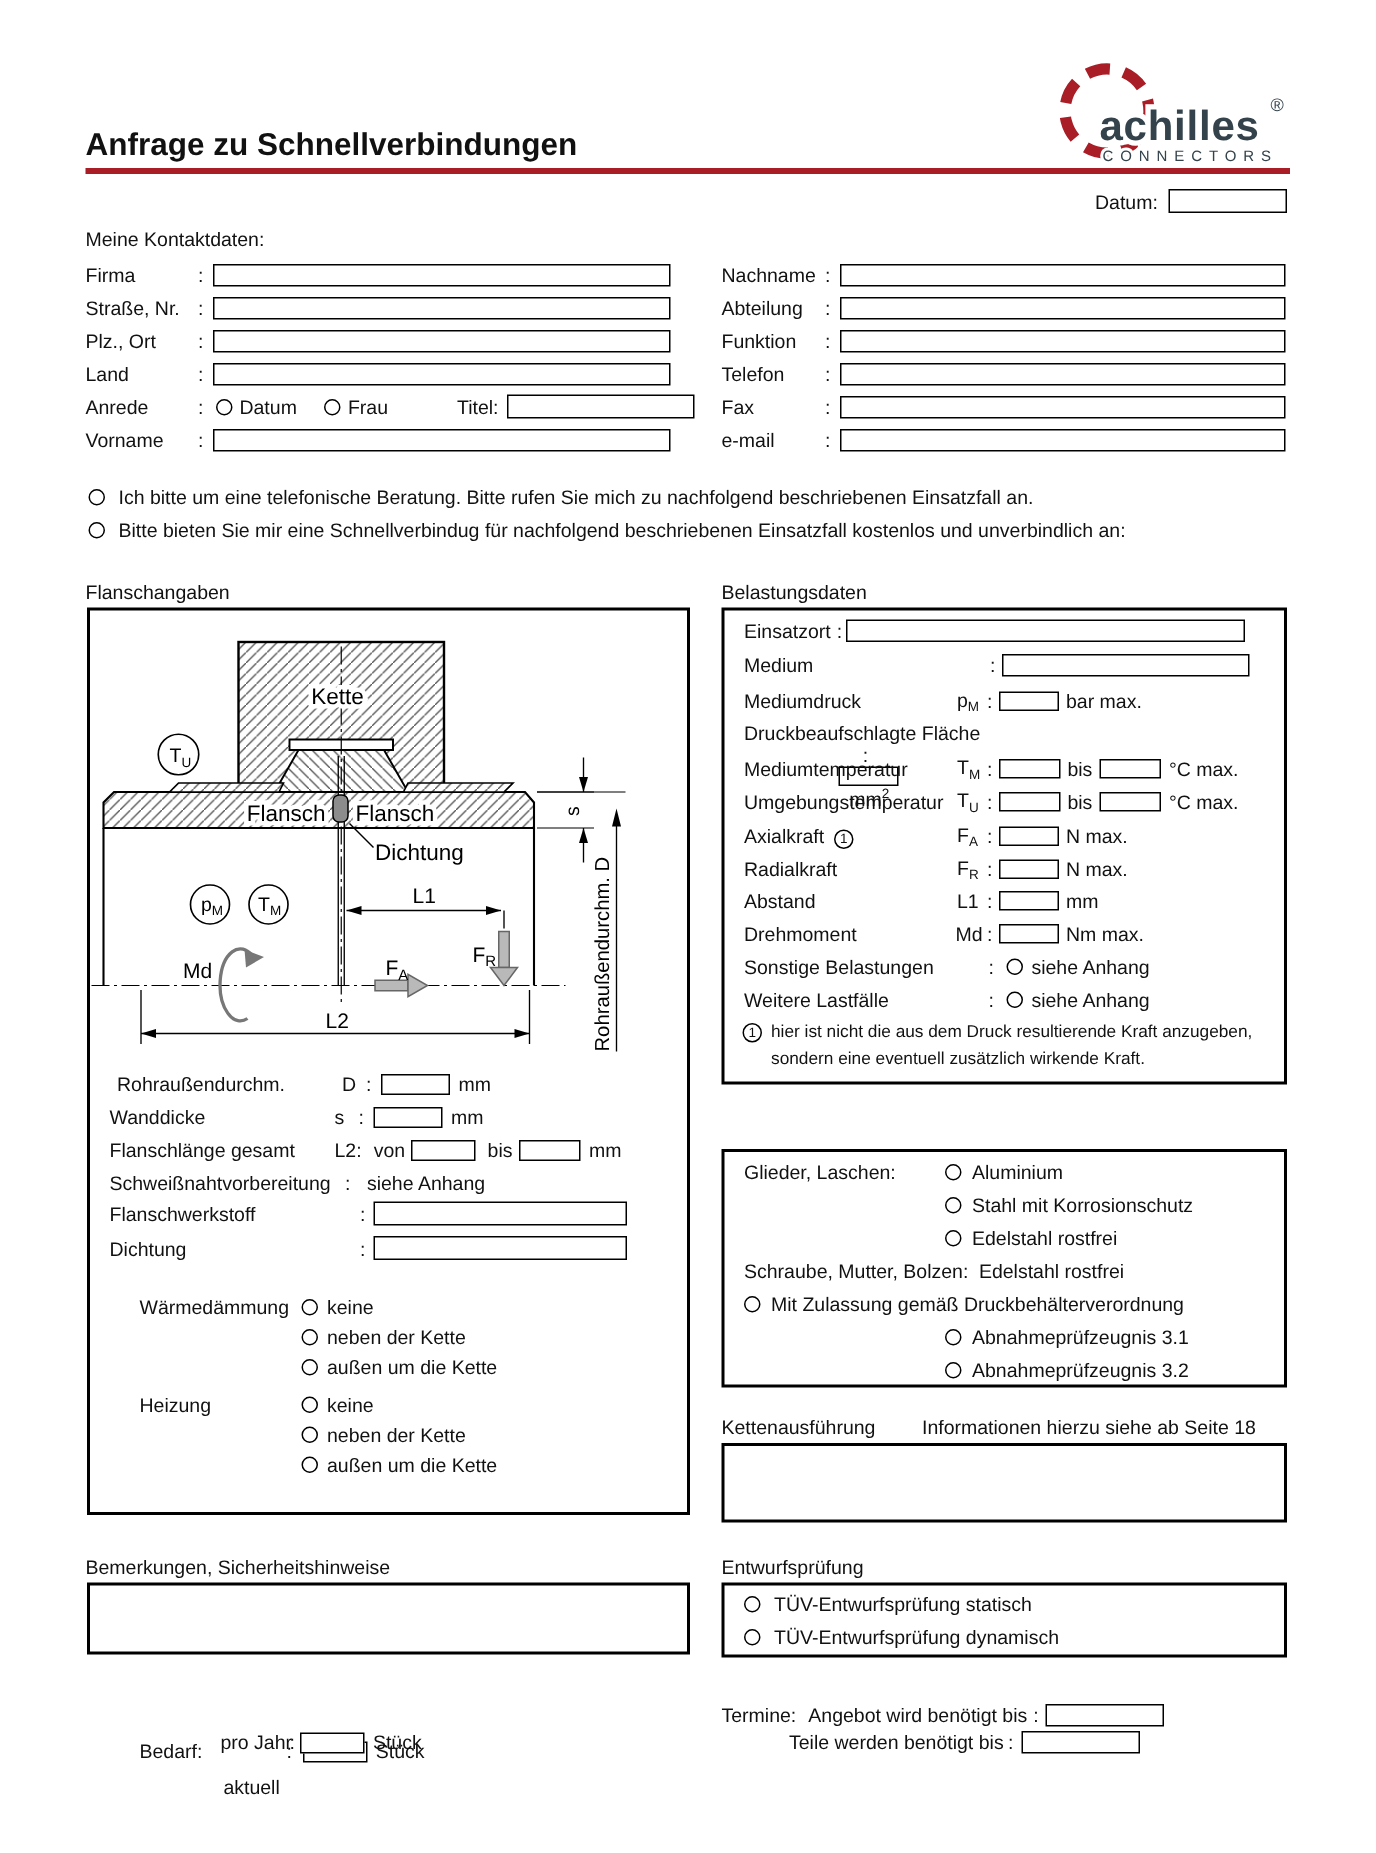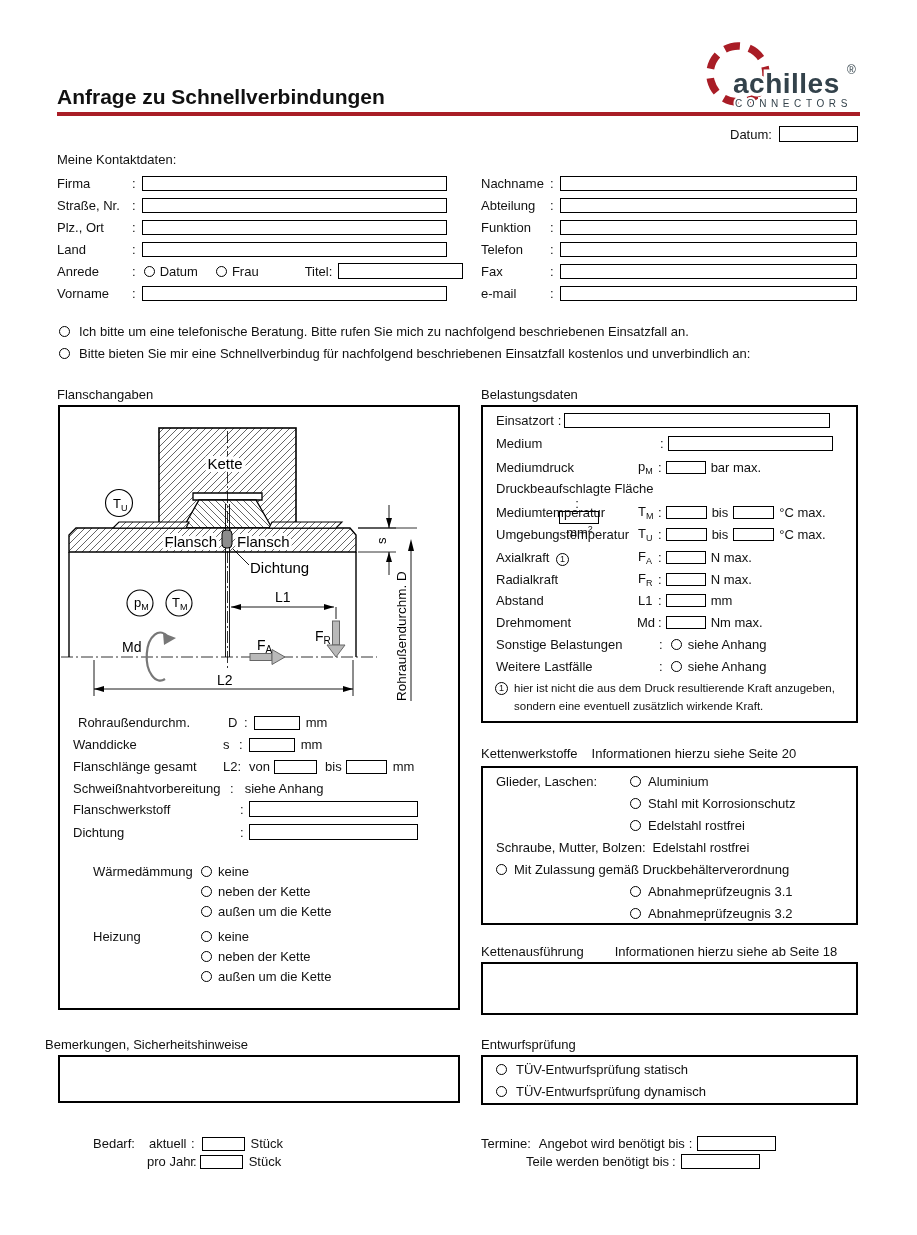--- a/index.html
+++ b/index.html
@@ -370,24 +370,20 @@
     <span>:</span>
     <span class="rad" style="margin-left:8px;"></span>
     <span style="margin-left:6px;">siehe Anhang</span>
   </div>
   <div class="row note" style="left:495px;top:682px;align-items:flex-start;">
     <span class="circnum">1</span>
     <span style="margin-left:6px;">hier ist nicht die aus dem Druck resultierende Kraft anzugeben,</span>
   </div>
   <div class="abs note" style="left:514px;top:700px;">sondern eine eventuell zusätzlich wirkende Kraft.</div>
 
-  <div class="row" style="left:481px;top:746px;">
-    <span>Kettenwerkstoffe</span>
-    <span style="margin-left:14px;">Informationen hierzu siehe Seite 20</span>
-  </div>
   <div class="secbox" style="left:481px;top:766px;width:377px;height:159px;"></div>
 
   <div class="abs lbl" style="left:496px;top:774px;">Glieder, Laschen:</div>
   <div class="row" style="left:630px;top:774px;">
     <span class="rad"></span>
     <span style="margin-left:7px;">Aluminium</span>
   </div>
   <div class="row" style="left:630px;top:796px;">
     <span class="rad"></span>
     <span style="margin-left:7px;">Stahl mit Korrosionschutz</span>
@@ -412,37 +408,37 @@
     <span class="rad"></span>
     <span style="margin-left:7px;">Abnahmeprüfzeugnis 3.2</span>
   </div>
 
   <div class="row" style="left:481px;top:944px;">
     <span>Kettenausführung</span>
     <span style="margin-left:31px;">Informationen hierzu siehe ab Seite 18</span>
   </div>
   <div class="secbox" style="left:481px;top:962px;width:377px;height:53px;"></div>
 
-  <div class="abs heading" style="left:45px;top:1037px;">Bemerkungen, Sicherheitshinweise</div>
+  <div class="abs heading" style="left:57px;top:1037px;">Bemerkungen, Sicherheitshinweise</div>
   <div class="secbox" style="left:58px;top:1055px;width:402px;height:48px;"></div>
 
   <div class="abs heading" style="left:481px;top:1037px;">Entwurfsprüfung</div>
   <div class="secbox" style="left:481px;top:1055px;width:377px;height:50px;"></div>
   <div class="row" style="left:496px;top:1062px;">
     <span class="rad"></span>
     <span style="margin-left:9px;">TÜV-Entwurfsprüfung statisch</span>
   </div>
   <div class="row" style="left:496px;top:1084px;">
     <span class="rad"></span>
     <span style="margin-left:9px;">TÜV-Entwurfsprüfung dynamisch</span>
   </div>
 
   <div class="row" style="left:93px;top:1136px;">
     <span>Bedarf:</span>
-    <span style="margin-left:14px;width:42px;">aktuell</span>
+    <span style="margin-left:14px;width:42px;margin-top:48px;">aktuell</span>
     <span>:</span>
     <input class="inp" style="margin-left: 7px; width: 43px; height: 14px;" type="text">
     <span style="margin-left:6px;">Stück</span>
   </div>
   <div class="row" style="left:147px;top:1154px;">
     <span style="width:46px;">pro Jahr</span>
     <span>:</span>
     <input class="inp" style="margin-left: 3px; width: 43px; height: 14px;" type="text">
     <span style="margin-left:6px;">Stück</span>
   </div>

